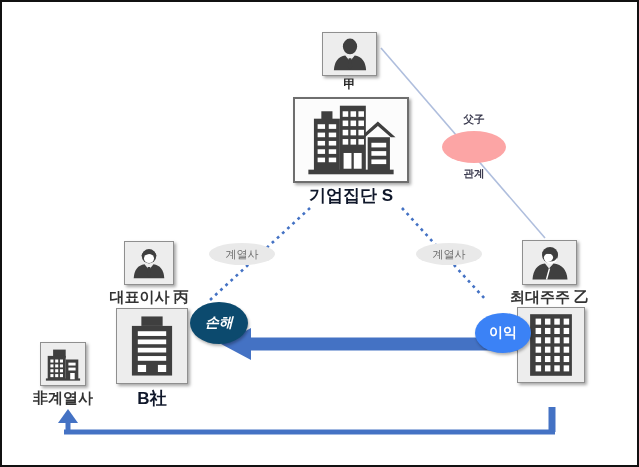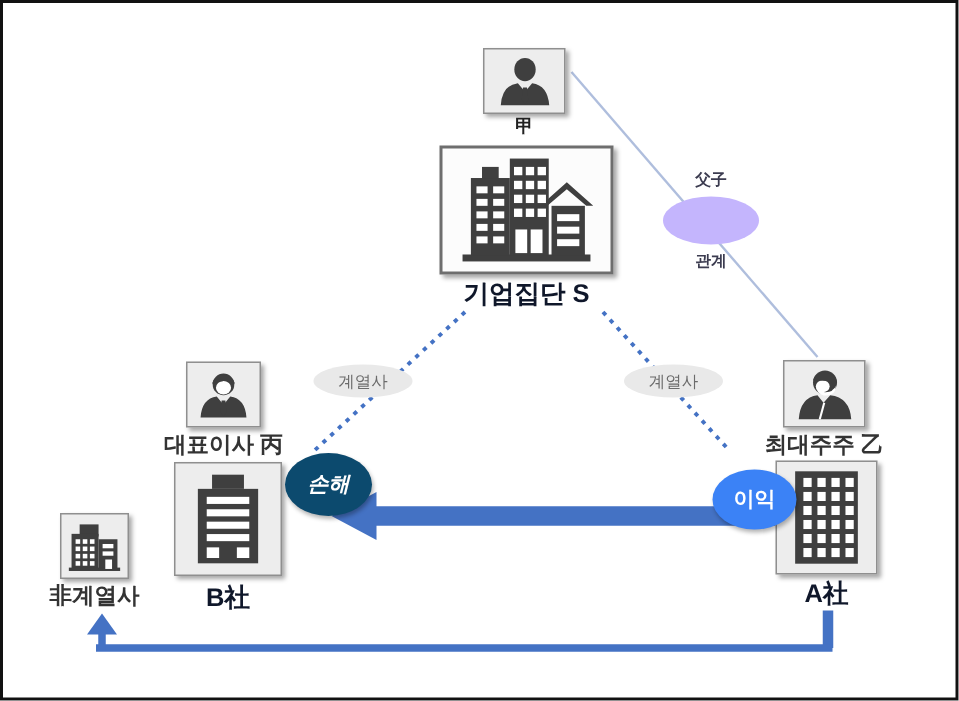--- a/index.html
+++ b/index.html
@@ -104,21 +104,21 @@
         <rect x="44" y="55" width="8.5" height="17"></rect>
           <rect x="55" y="55" width="8.5" height="17"></rect>
         <rect x="74" y="44" width="16" height="5"></rect>
         <rect x="74" y="53" width="16" height="5"></rect>
         <rect x="74" y="62" width="16" height="5"></rect>
       </g>
     </svg>
   </div>
   <div class="lbl lbl-big" style="left:266px;top:184px;width:166px;">기업집단 S</div>
 
-  <div class="ellipse ellipse-rel" style="left: 440px; top: 129px; width: 64px; height: 32px; background: #c4b5fd; gap: 40px;">
+  <div class="ellipse ellipse-rel" style="left: 440px; top: 129px; width: 64px; height: 32px; background: #fca5a5; gap: 40px;">
     <span>父子</span>
     <span>관계</span>
   </div>
 
   <div class="ellipse ellipse-aff" style="left: 207px; top: 241px; width: 66px; height: 22px; background: rgb(233, 233, 233);">
     <span>계열사</span>
   </div>
   <div class="ellipse ellipse-aff" style="left: 414px; top: 241px; width: 66px; height: 22px; background: rgb(233, 233, 233);">
     <span>계열사</span>
   </div>
@@ -196,21 +196,20 @@
           <rect x="14.5" y="38" width="5" height="5.5"></rect>
           <rect x="23" y="38" width="5" height="5.5"></rect>
           <rect x="31.5" y="38" width="5" height="5.5"></rect>
         <rect x="6" y="46.5" width="5" height="5.5"></rect>
           <rect x="14.5" y="46.5" width="5" height="5.5"></rect>
           <rect x="23" y="46.5" width="5" height="5.5"></rect>
           <rect x="31.5" y="46.5" width="5" height="5.5"></rect>
       </g>
     </svg>
   </div>
-  <div class="lbl lbl-big" style="left:515px;top:384px;width:68px;">A社</div>
 
   <div class="node-box" style="left:38px;top:340px;width:46px;height:44px;">
     <svg class="icon" width="38" height="36" viewBox="0 0 42 40">
       <g fill="#3f3f3f">
         <rect x="10" y="4" width="14" height="9"></rect>
         <rect x="4" y="11" width="20" height="26"></rect>
         <rect x="24" y="15" width="14" height="22"></rect>
         <rect x="2" y="36" width="38" height="2.5"></rect>
       </g>
       <g fill="#ffffff">

